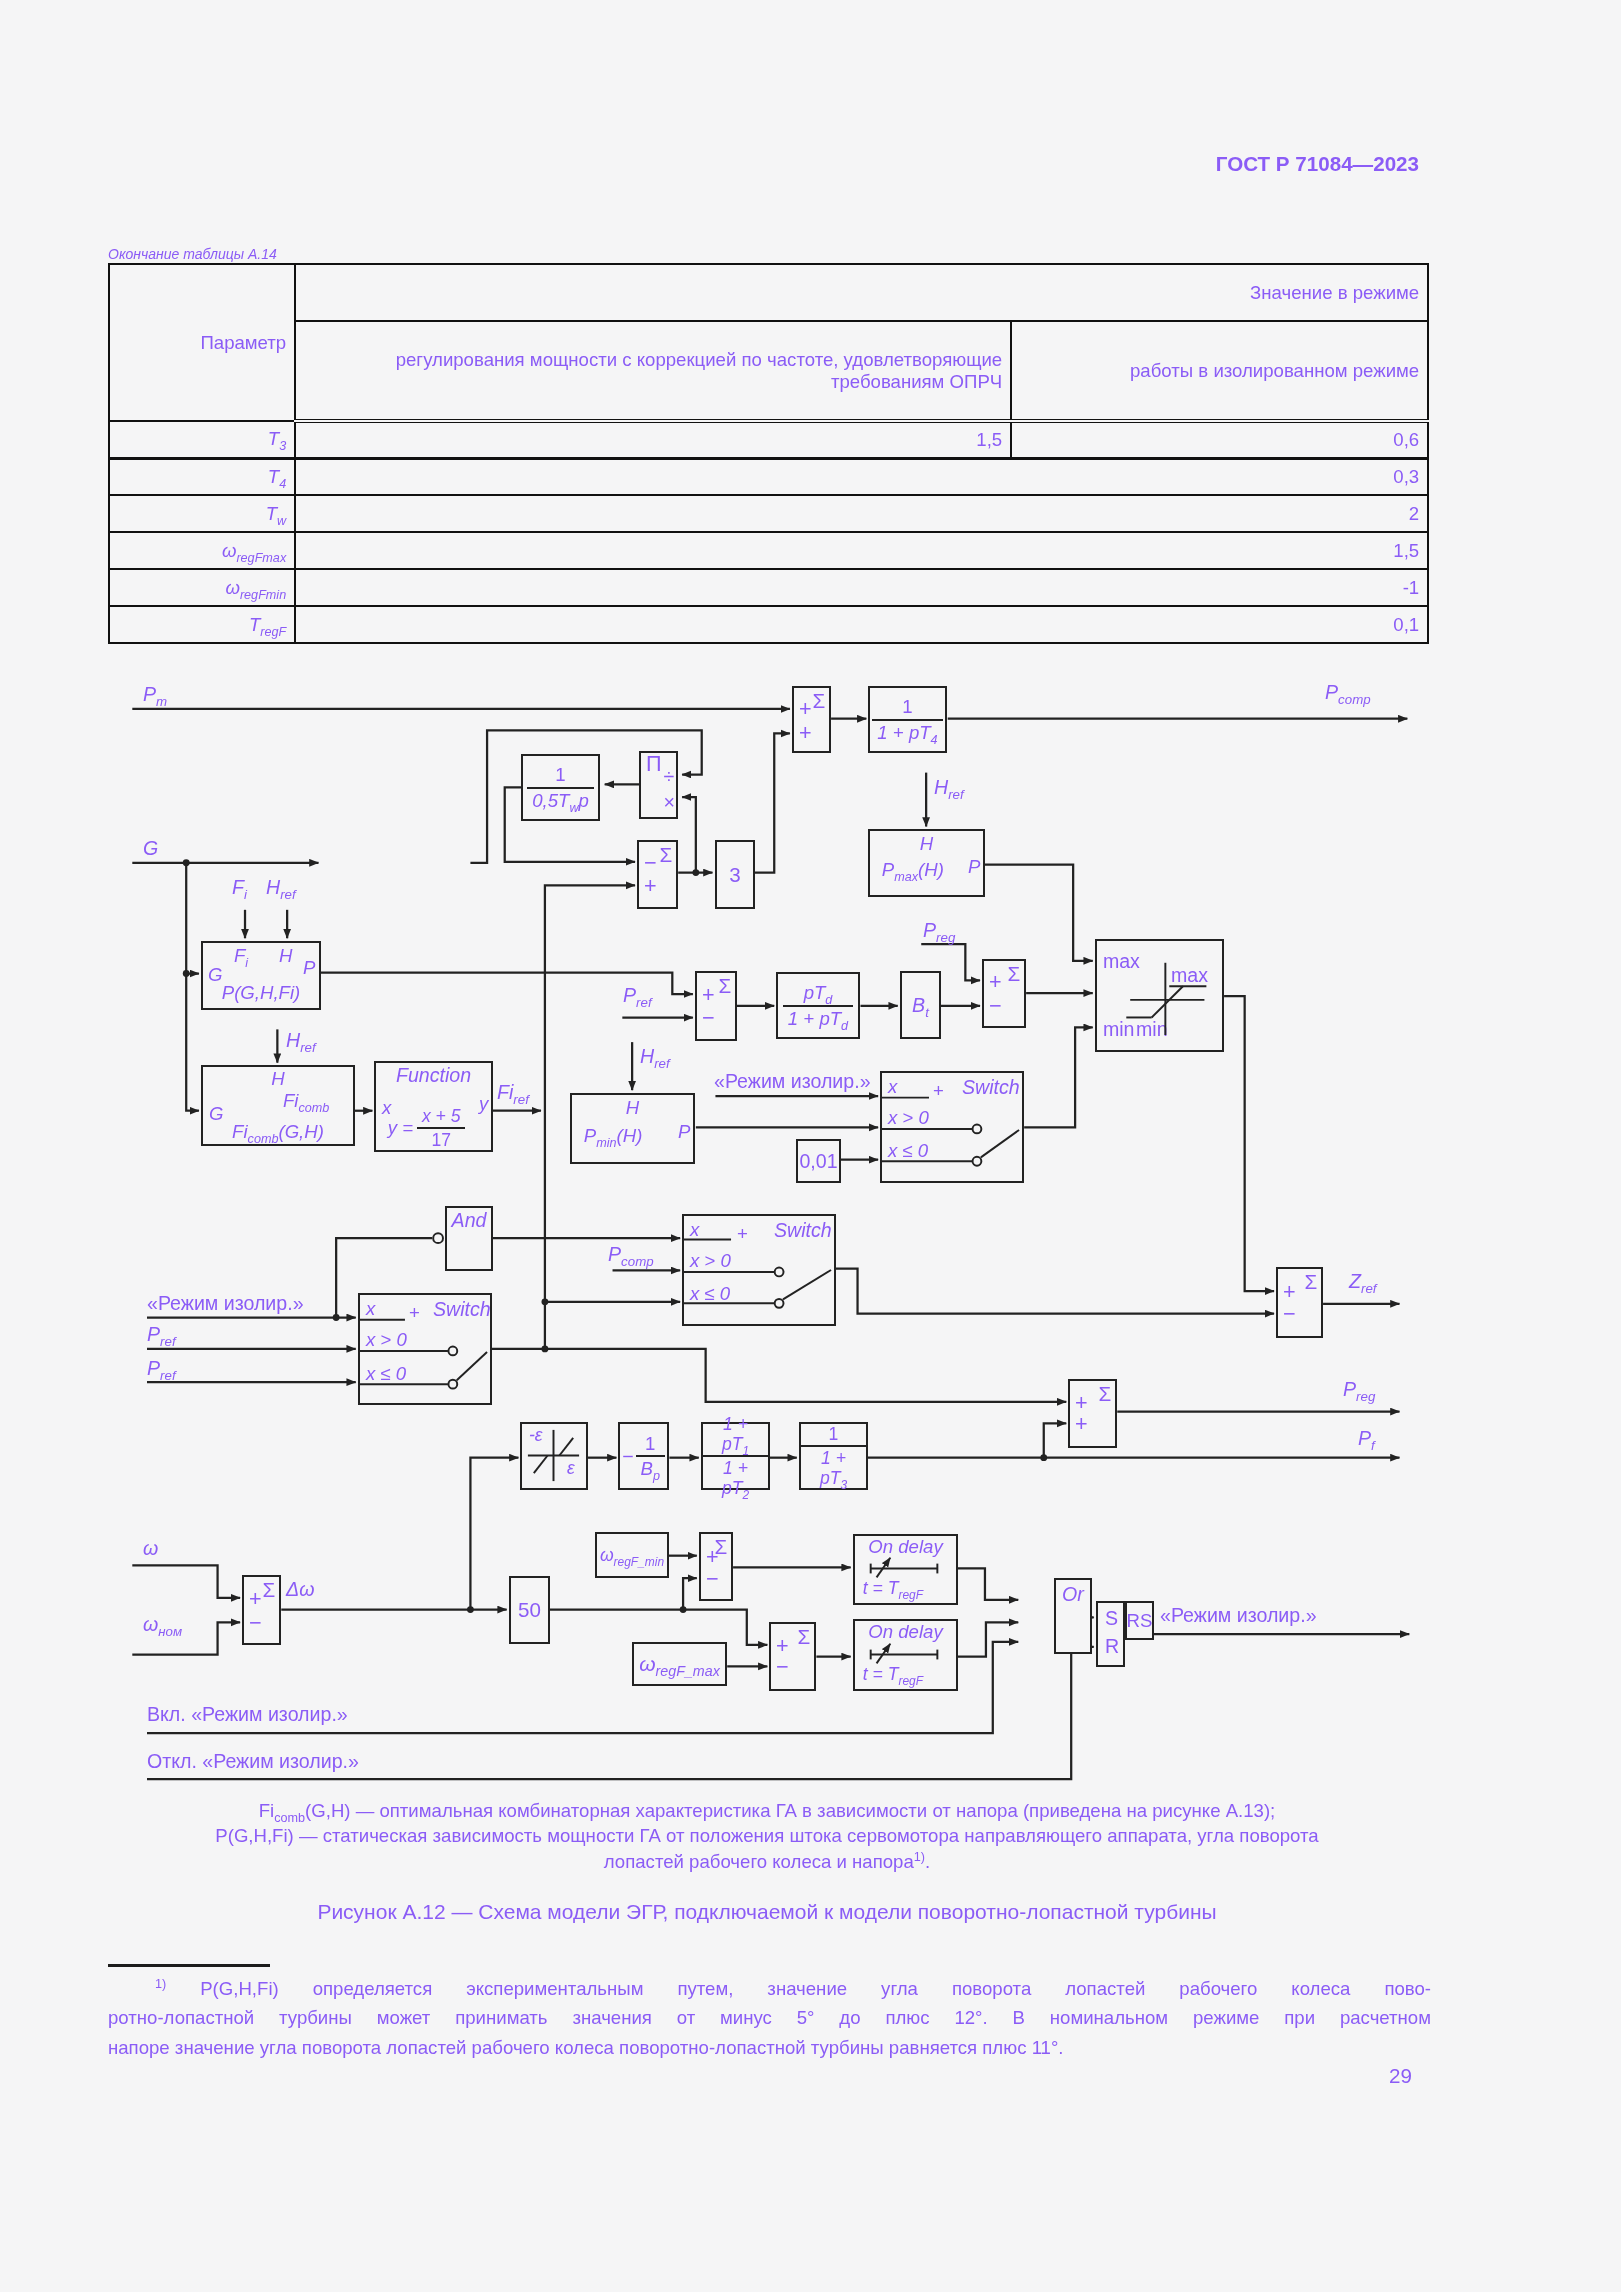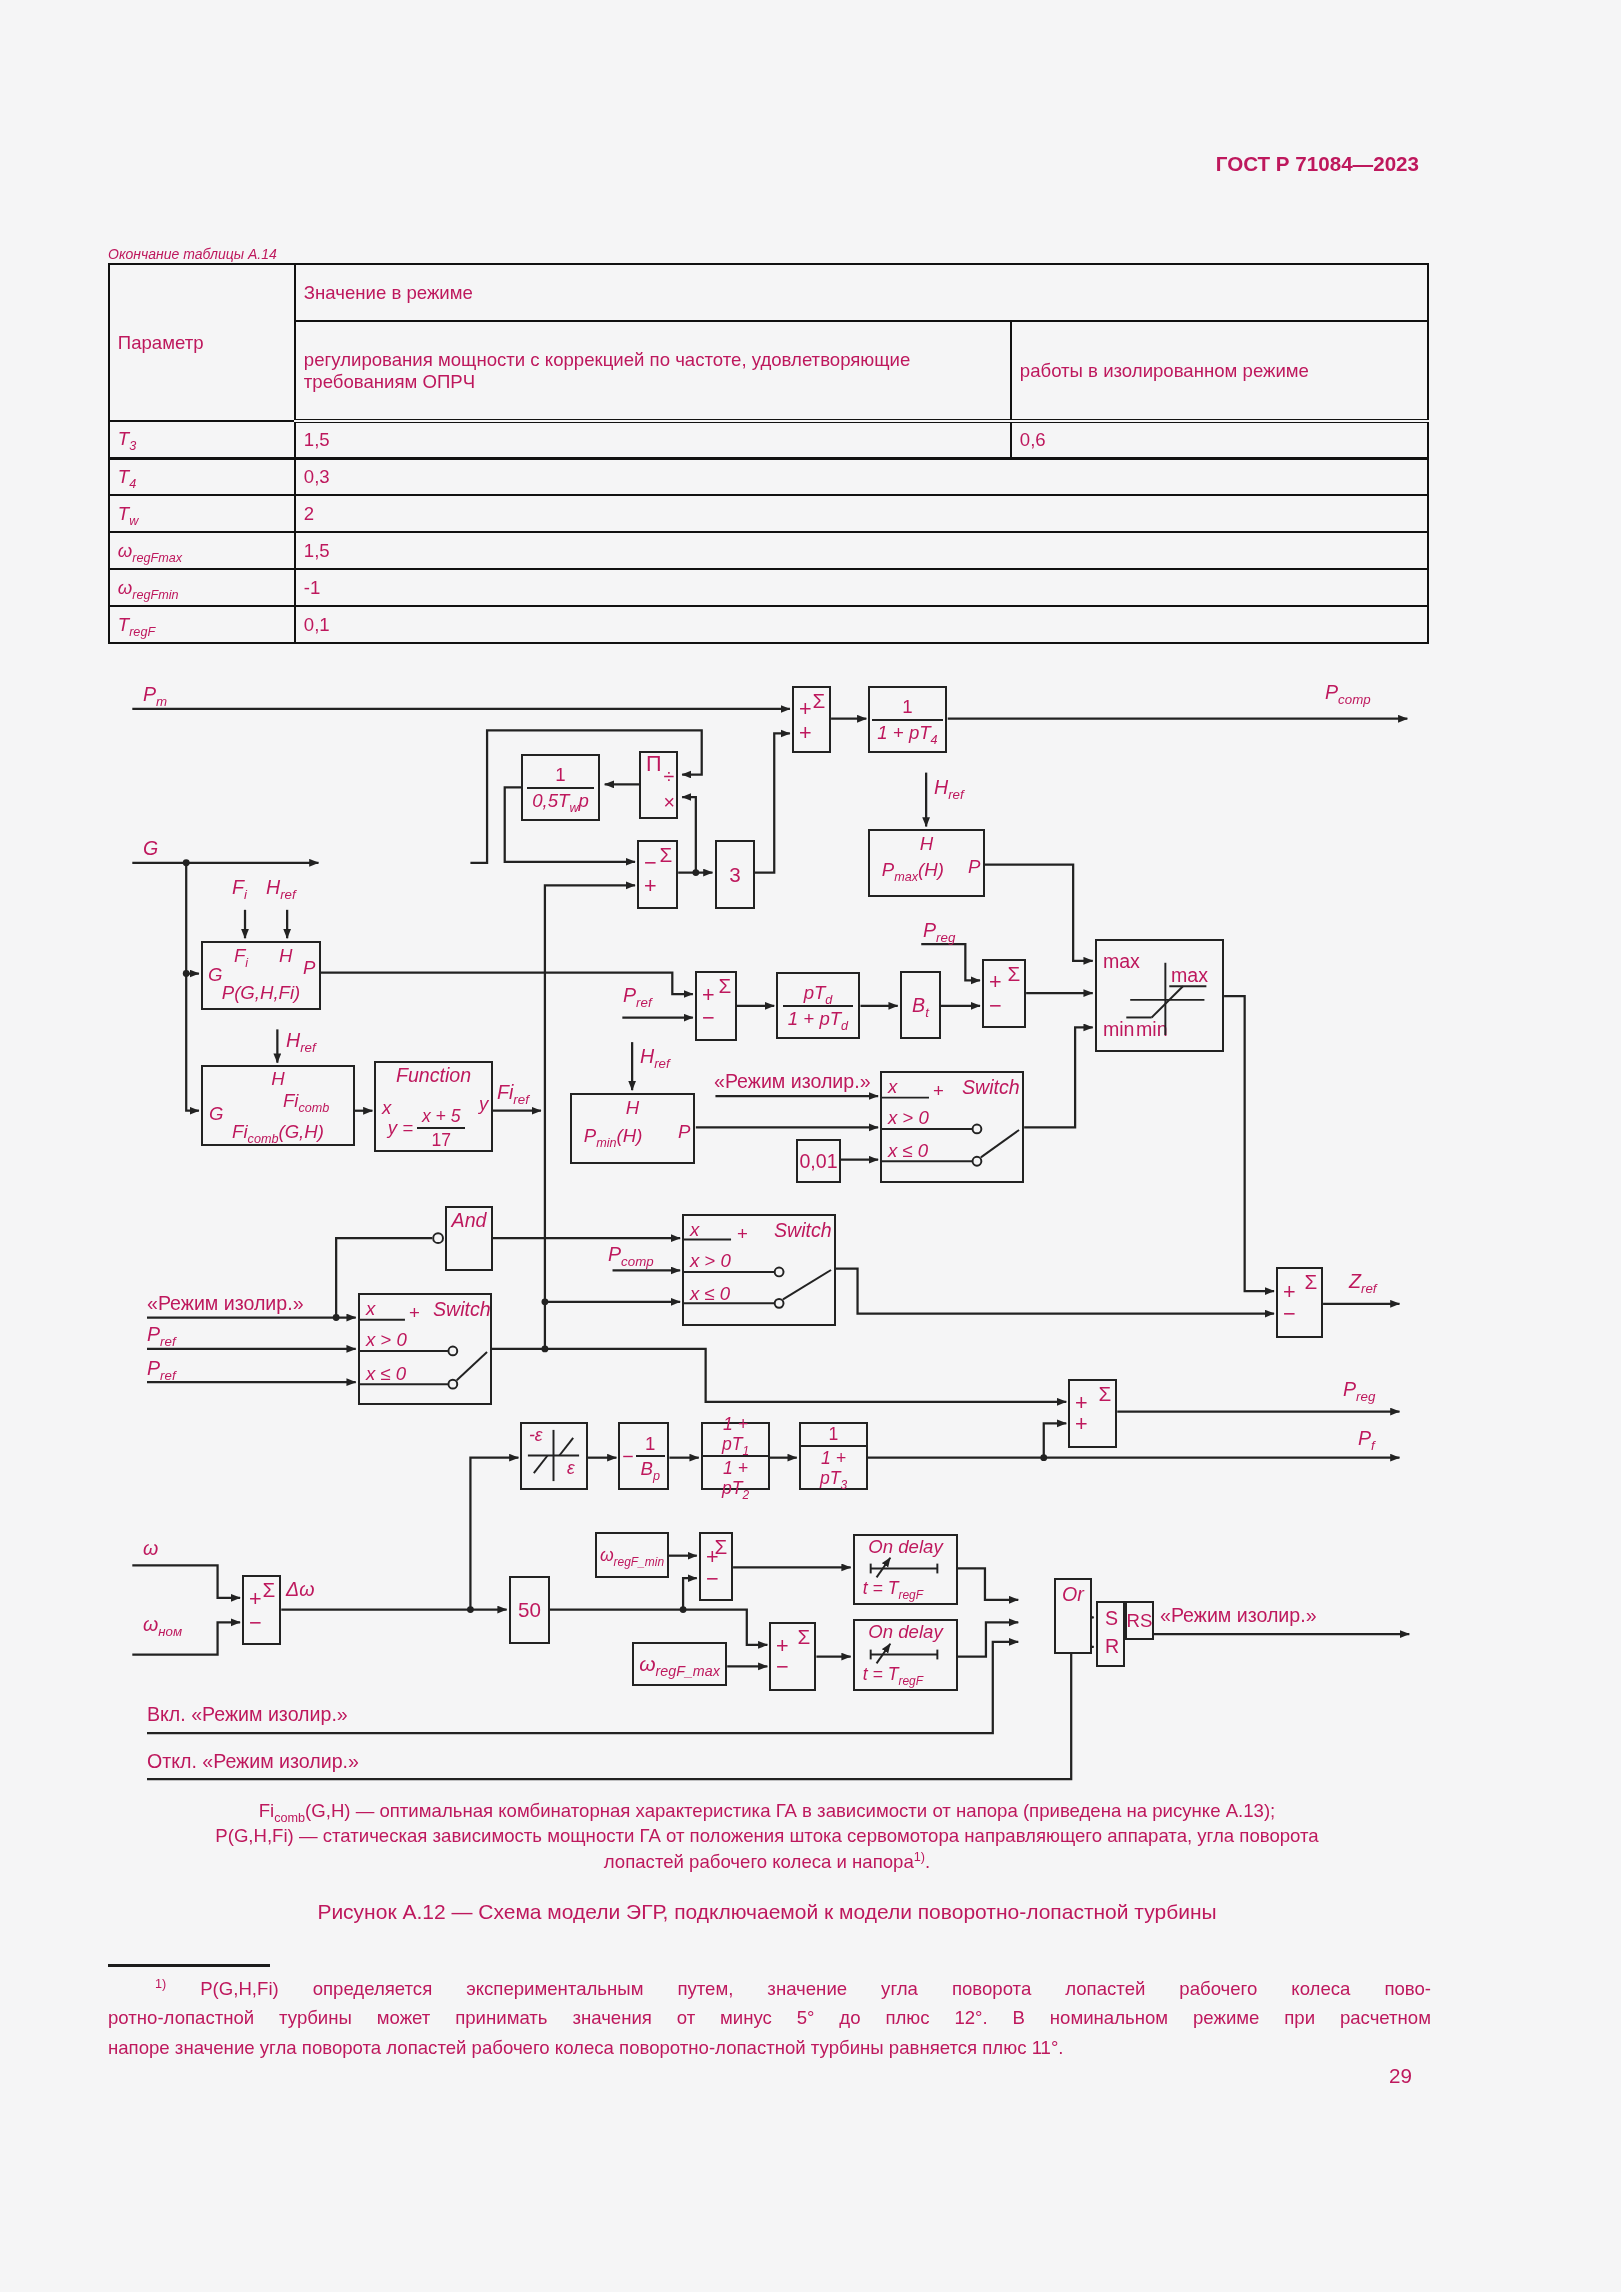--- a/index.html
+++ b/index.html
@@ -1,17 +1,17 @@
 <!DOCTYPE html>
 <html><head>
 <meta charset="utf-8">
 <style>
   html,body{margin:0;padding:0;background:#e8e8ea;}
   #page{position:relative;width:1621px;height:2293px;margin:0 auto;background:#f5f5f6;
-        font-family:"Liberation Sans",sans-serif;color:#be185d;overflow:hidden;}
+        font-family:"Liberation Sans",sans-serif;color:#8b5cf6;overflow:hidden;}
   
   sub{font-size:68%;line-height:0;}
   sup{font-size:68%;line-height:0;}
   .abs{position:absolute;}
   
   .L{position:absolute;font-style:italic;font-size:19.6px;white-space:nowrap;z-index:4;}
   .LU{font-style:normal;}
   
   .blk{position:absolute;border:2.5px solid #222;background:#f5f5f6;box-sizing:border-box;z-index:3;}
   .blk .bl{position:absolute;font-style:italic;font-size:18.6px;white-space:nowrap;line-height:1.05;}
@@ -20,21 +20,21 @@
   .frac{display:inline-block;text-align:center;font-style:italic;font-size:18.6px;line-height:1.15;}
   .frac .num{padding:0 4.9px 1px 4.9px;border-bottom:2px solid #222;}
   .frac .den{padding:1px 4.9px 0 4.9px;}
   .sum .sg{position:absolute;right:3.9px;top:1px;font-size:20.6px;}
   .sum .s1,.sum .s2{position:absolute;left:4.9px;font-size:21.6px;line-height:1;}
   .gsvg{position:absolute;left:0;top:0;z-index:1;}
   .isvg{position:absolute;left:0;top:0;}
   
   #t-wrap{position:absolute;left:108px;top:263px;width:1318px;z-index:3;}
   table.gt{border-collapse:collapse;width:100%;table-layout:fixed;font-size:18.6px;}
-  table.gt th,table.gt td{border:2px solid #111;font-weight:normal;text-align:left;
+  table.gt th,table.gt td{border:2px solid #111;font-weight:normal;text-align:right;
        vertical-align:middle;padding:2px 7.8px;box-sizing:border-box;background:#f5f5f6;margin-left:23px;}
   table.gt{border:2.9px solid #111;}
   tr.hdr2 th{border-bottom:4.9px double #111;}
   tr.r0 td{border-bottom:3.9px solid #111;}
   td.pv{font-style:italic;}
   
   .capline{position:absolute;left:108px;width:1318px;text-align:center;font-size:18.6px;z-index:3;}
   .fnline{position:absolute;left:108px;width:1323px;font-size:18.6px;z-index:3;}
   .jst{text-align:justify;text-align-last:justify;}
 </style>

